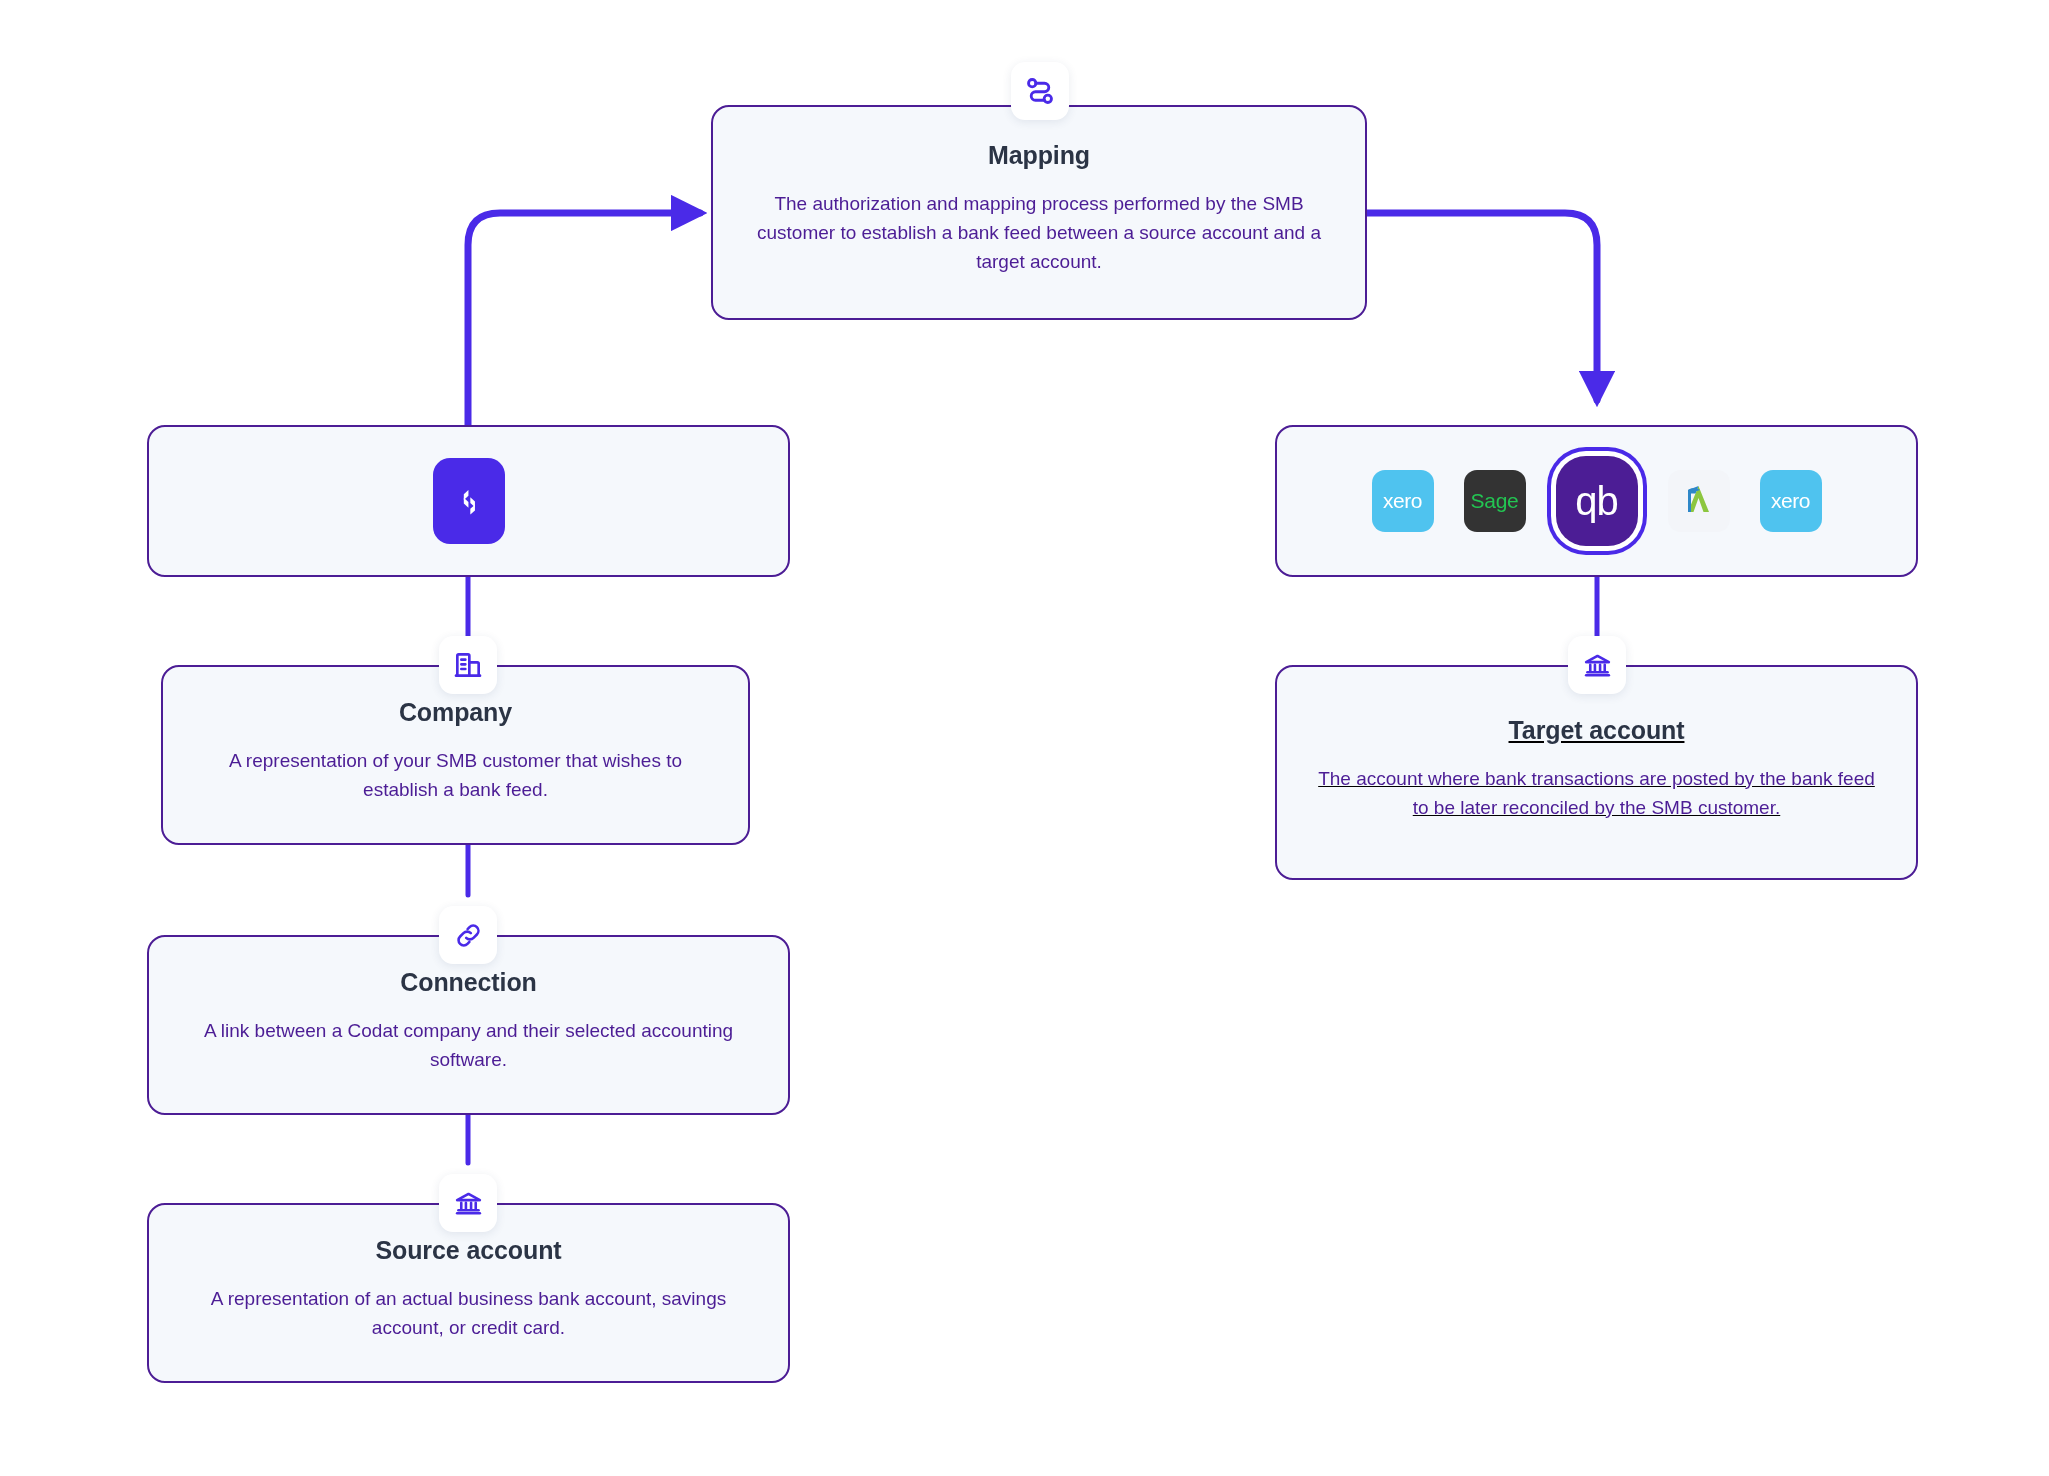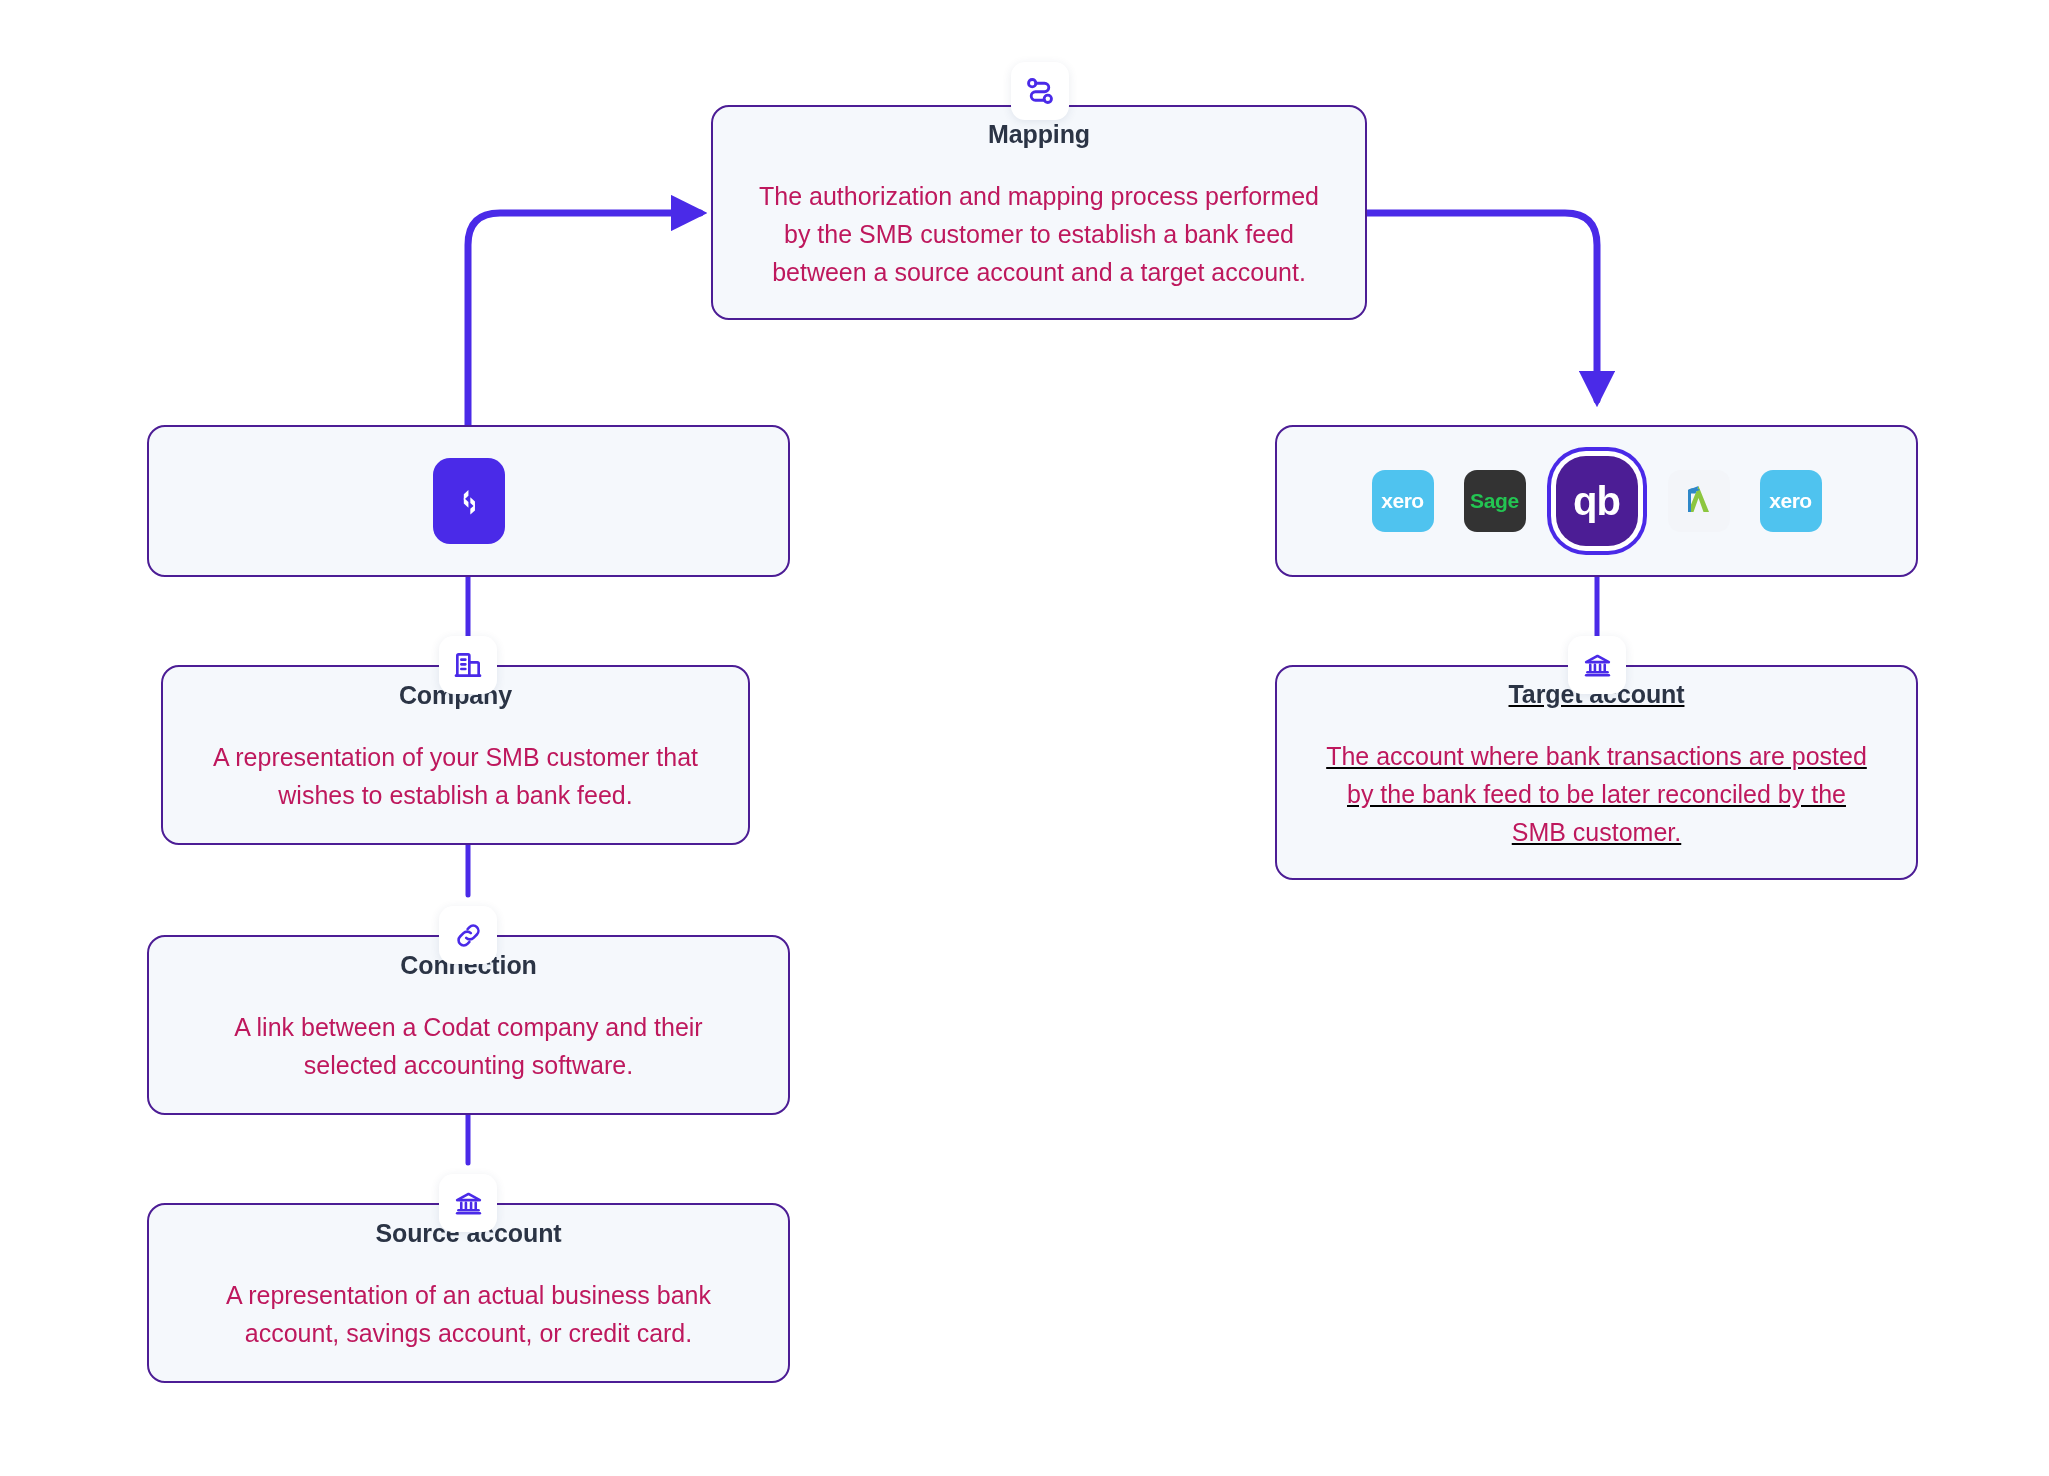--- a/index.html
+++ b/index.html
@@ -44,25 +44,25 @@
   }
   .card-title {
     font-size: 25px;
     font-weight: 700;
     color: #2b3445;
     letter-spacing: -0.1px;
     margin: 0 0 12px 0;
     line-height: 1.2;
   }
   .card-desc {
-    font-size: 25px;
+    font-size: 19px;
     font-weight: 400;
-    color: #be185d;
+    color: #4c1d95;
     line-height: 1.52;
-    margin: 16px;
+    margin: 8px;
     padding: 0 26px;
   }
 
   
   .chip {
     position: absolute;
     width: 58px;
     height: 58px;
     background: #ffffff;
     border-radius: 14px;
@@ -107,21 +107,21 @@
   .logo-free  { background: #f3f5f9; }
   .logo-qb {
     width: 82px;
     height: 90px;
     border-radius: 30px;
     background: #4c1d95;
     box-shadow: 0 0 0 5px #ffffff, 0 0 0 9px #4a2ae8;
   }
   .logo-text {
     font-family: "Liberation Sans", sans-serif;
-    font-weight: 700;
+    font-weight: 400;
     user-select: none;
   }
 </style>
 </head>
 <body>
 
 <div id="canvas">
 
   <svg id="wires" viewBox="0 0 2049 1476" xmlns="http://www.w3.org/2000/svg">
     <defs>

